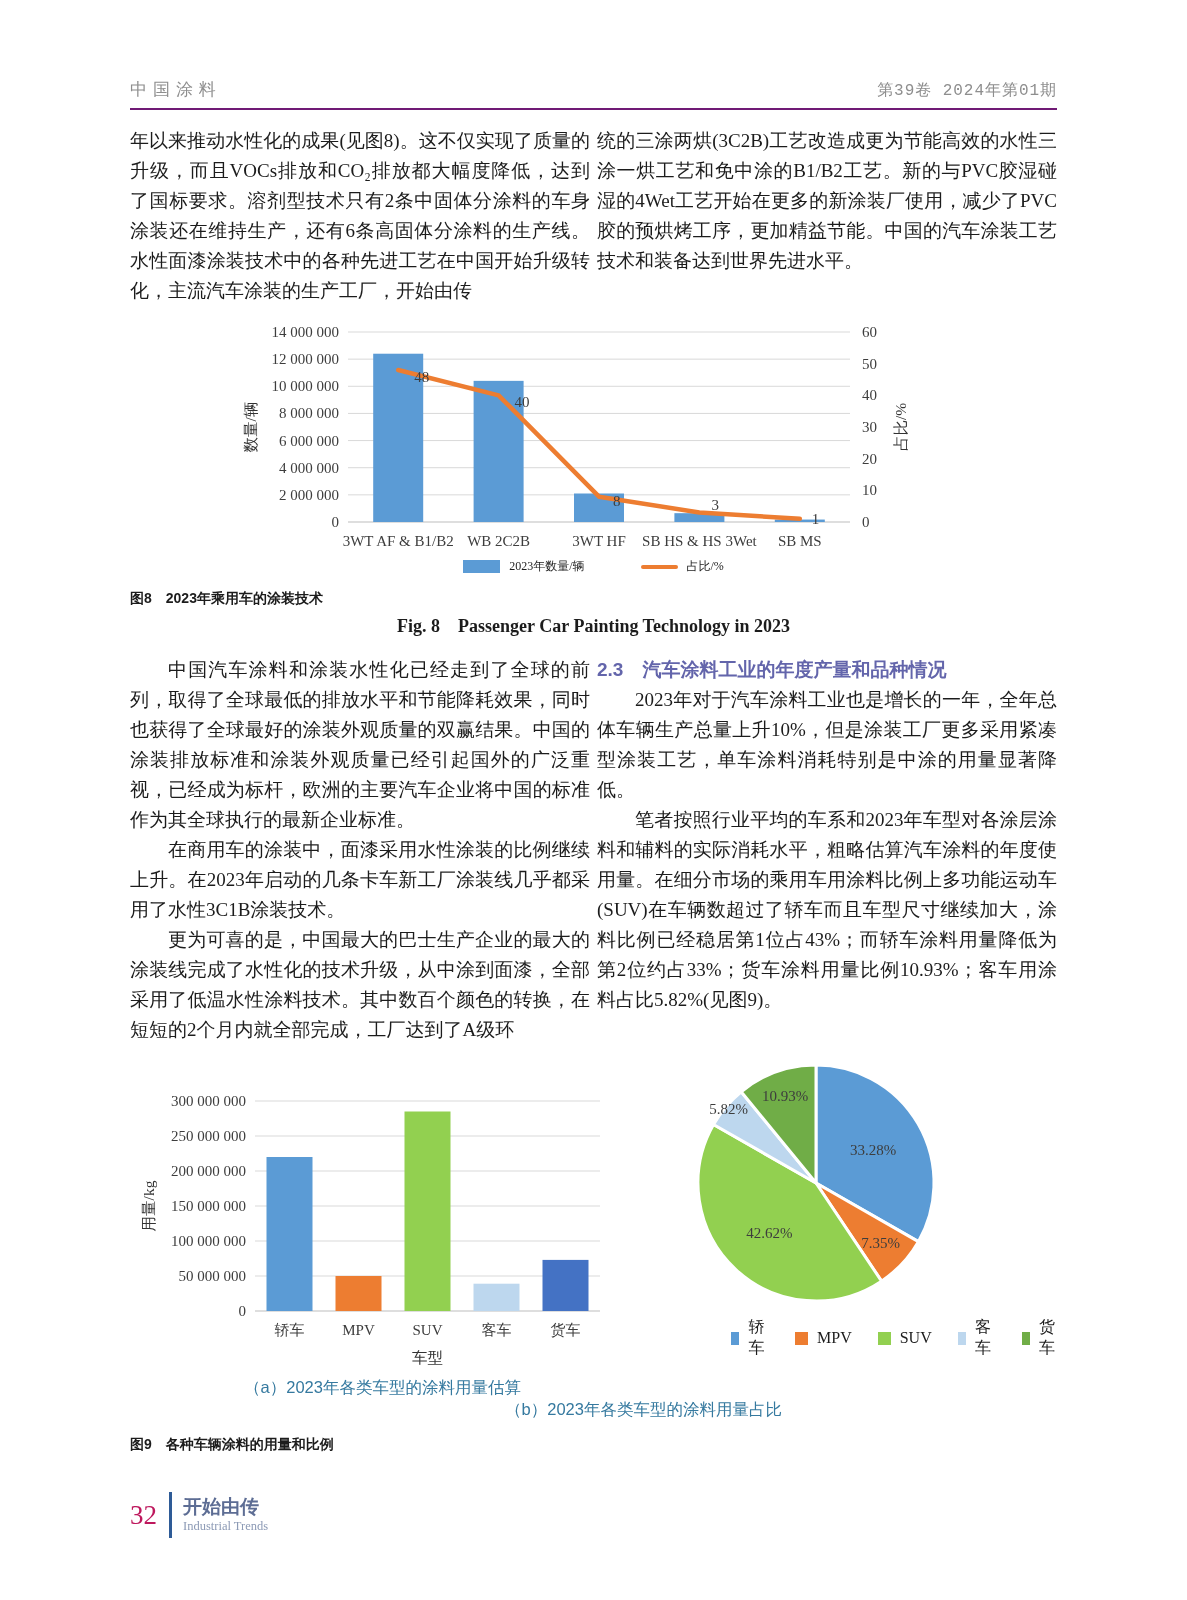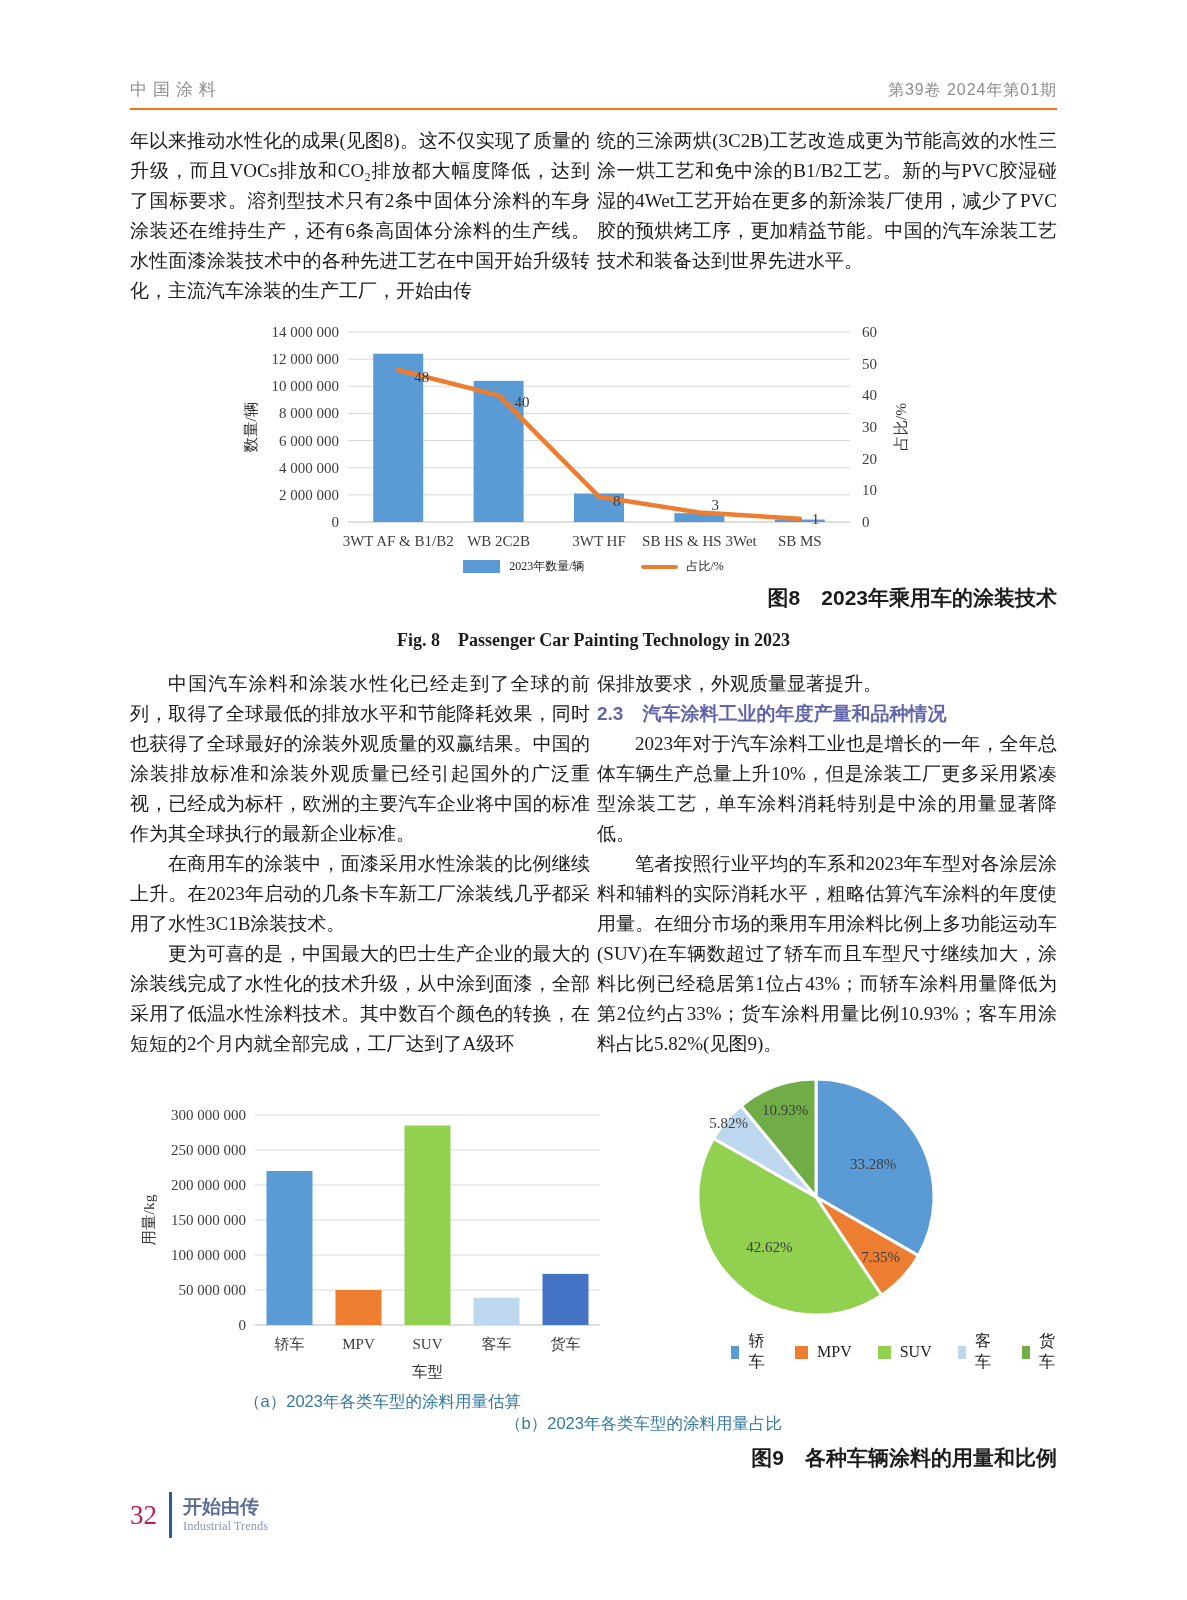--- a/index.html
+++ b/index.html
@@ -1,37 +1,37 @@
 <!DOCTYPE html>
 <html><head>
 <meta charset="utf-8">
 <style>
   html,body{margin:0;padding:0;background:#ffffff;}
   .page{position:relative;width:1187px;height:1600px;background:#fff;box-sizing:border-box;
         padding:78px 130px 0 130px;overflow:hidden;
         font-family:"Liberation Serif","DejaVu Serif",serif;color:#1c1c1c;}
   .hdr{display:flex;justify-content:space-between;align-items:flex-end;
-       border-bottom:2px solid #f97316;padding-bottom:7px;
-       font-family:Liberation Sans, sans-serif;color:#8e8e8e;}
+       border-bottom:2px solid #701a75;padding-bottom:7px;
+       font-family:Liberation Mono, monospace;color:#8e8e8e;}
   .hdr .jname{font-size:17px;letter-spacing:0.35em;}
   .hdr .issue{font-size:16px;letter-spacing:0.06em;}
   .twocol{display:flex;gap:7px;margin-top:16px;}
   .colw{width:460px;}
   .page p{margin:0;font-size:19px;line-height:30px;text-align:justify;}
   .indent{text-indent:2em;}
   .sec-h{margin:0;font-size:19px;line-height:30px;font-weight:bold;
          font-family:"Liberation Sans","DejaVu Sans",sans-serif;color:#6365ab;}
   figure{margin:0;}
   .fig8-svg{display:block;margin:12px 0 0 100px;}
   .legend-row{display:flex;justify-content:center;align-items:center;gap:56px;
               font-size:12px;margin-top:2px;}
   .legend-item{display:flex;align-items:center;gap:9px;}
   .cap-cn{font-family:"Liberation Sans","DejaVu Sans",sans-serif;font-weight:bold;
-          text-align:right;font-size:21px;margin-top:10px;line-height:26px;}
-  .cap-en{font-weight:bold;text-align:center;font-size:18px;margin-top:16px;line-height:26px;}
+          text-align:left;font-size:14px;margin-top:10px;line-height:26px;}
+  .cap-en{font-weight:bold;text-align:center;font-size:18px;margin-top:2px;line-height:26px;}
   .fig9-grid{display:flex;margin-top:10px;}
   .fig9-left{width:505px;}
   .fig9-right{flex:1;display:flex;flex-direction:column;align-items:center;}
   .pie-legend{display:flex;justify-content:center;align-items:center;gap:26px;
               font-size:16px;margin-top:4px;padding-left:96px;}
   .subcaps{display:flex;margin-top:6px;font-family:"Liberation Sans","DejaVu Sans",sans-serif;
            font-size:16.5px;color:#35799f;flex-direction:column;}
   .subcap-a{width:505px;text-align:center;}
   .subcap-b{flex:1;text-align:center;transform:translateX(50px);}
   .pfooter{position:absolute;left:130px;top:1492px;display:flex;align-items:center;}
@@ -118,21 +118,20 @@
     </figcaption>
   </figure>
 
   <div class="twocol">
     <div class="colw">
       <p class="indent">中国汽车涂料和涂装水性化已经走到了全球的前列，取得了全球最低的排放水平和节能降耗效果，同时也获得了全球最好的涂装外观质量的双赢结果。中国的涂装排放标准和涂装外观质量已经引起国外的广泛重视，已经成为标杆，欧洲的主要汽车企业将中国的标准作为其全球执行的最新企业标准。</p>
       <p class="indent">在商用车的涂装中，面漆采用水性涂装的比例继续上升。在2023年启动的几条卡车新工厂涂装线几乎都采用了水性3C1B涂装技术。</p>
       <p class="indent">更为可喜的是，中国最大的巴士生产企业的最大的涂装线完成了水性化的技术升级，从中涂到面漆，全部采用了低温水性涂料技术。其中数百个颜色的转换，在短短的2个月内就全部完成，工厂达到了A级环</p>
     </div>
     <div class="colw">
-      <p>保排放要求，外观质量显著提升。</p>
       <h3 class="sec-h">2.3　汽车涂料工业的年度产量和品种情况</h3>
       <p class="indent">2023年对于汽车涂料工业也是增长的一年，全年总体车辆生产总量上升10%，但是涂装工厂更多采用紧凑型涂装工艺，单车涂料消耗特别是中涂的用量显著降低。</p>
       <p class="indent">笔者按照行业平均的车系和2023年车型对各涂层涂料和辅料的实际消耗水平，粗略估算汽车涂料的年度使用量。在细分市场的乘用车用涂料比例上多功能运动车(SUV)在车辆数超过了轿车而且车型尺寸继续加大，涂料比例已经稳居第1位占43%；而轿车涂料用量降低为第2位约占33%；货车涂料用量比例10.93%；客车用涂料占比5.82%(见图9)。</p>
     </div>
   </div>
 
   <div class="fig9-grid">
     <div class="fig9-left">
       <svg id="fig9a-svg" width="505" height="312">
           <line x1="125" y1="256" x2="470" y2="256" stroke="#bdbdbd" stroke-width="1"></line>

